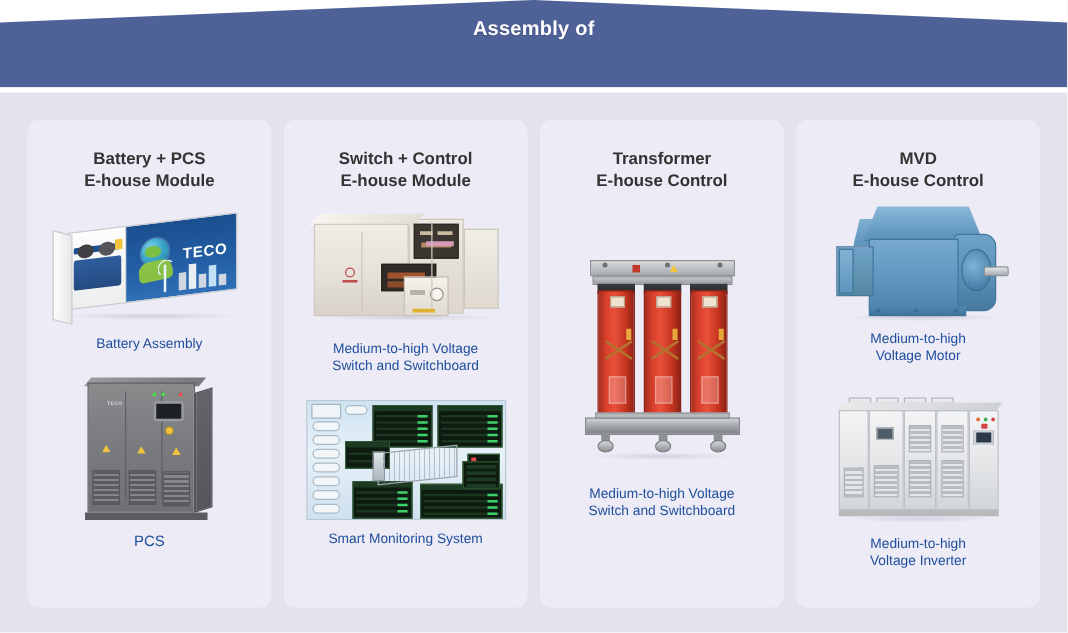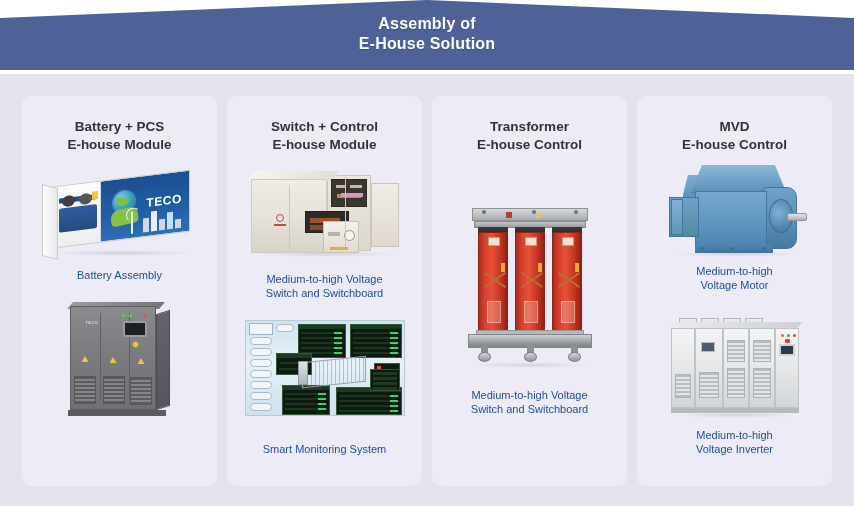--- a/index.html
+++ b/index.html
@@ -413,21 +413,20 @@
 </style>
 </head>
 <body>
 
 <div id="root">
 
   <div class="header-wrap">
     <div class="header-roof"></div>
     <div class="header-title">
       <div>Assembly of</div>
-      <div>E-House Solution</div>
     </div>
   </div>
 
   <div class="panel">
     <div class="cards">
 
       <div class="card">
         <div class="card-title">Battery + PCS
 E-house Module</div>
 
@@ -477,20 +476,21 @@
             <div class="pcs-warn w1"></div>
             <div class="pcs-warn w2"></div>
             <div class="pcs-warn w3"></div>
             <div class="pcs-grille g-a"></div>
               <div class="pcs-grille g-b"></div>
               <div class="pcs-grille g-c"></div>
             <div class="pcs-base"></div>
           </div>
         </div>
 
+        <div class="caption" style="margin-top:2px;font-size:12px;">PCS</div>
       </div>
 
       <div class="card">
         <div class="card-title">Switch + Control
 E-house Module</div>
 
         <div class="figure" style="height:106px;margin-top:6px;">
           <div class="img swg">
             <div class="swg-shadow"></div>
             <div class="swg-c"></div>
@@ -601,21 +601,21 @@
               </div>
             <div class="hmi-menu2">
                 <i></i>
                 <i></i>
                 <i></i>
                 <i></i>
               </div>
           </div>
         </div>
 
-        <div class="caption" style="margin-top:20px;">Smart Monitoring System</div>
+        <div class="caption" style="margin-top:2px;">Smart Monitoring System</div>
       </div>
 
       <div class="card">
         <div class="card-title">Transformer
 E-house Control</div>
 
         <div class="figure" style="height:192px;margin-top:32px;">
           <div class="img tx">
             <div class="tx-shadow"></div>
             <div class="tx-yoke-top"></div>

